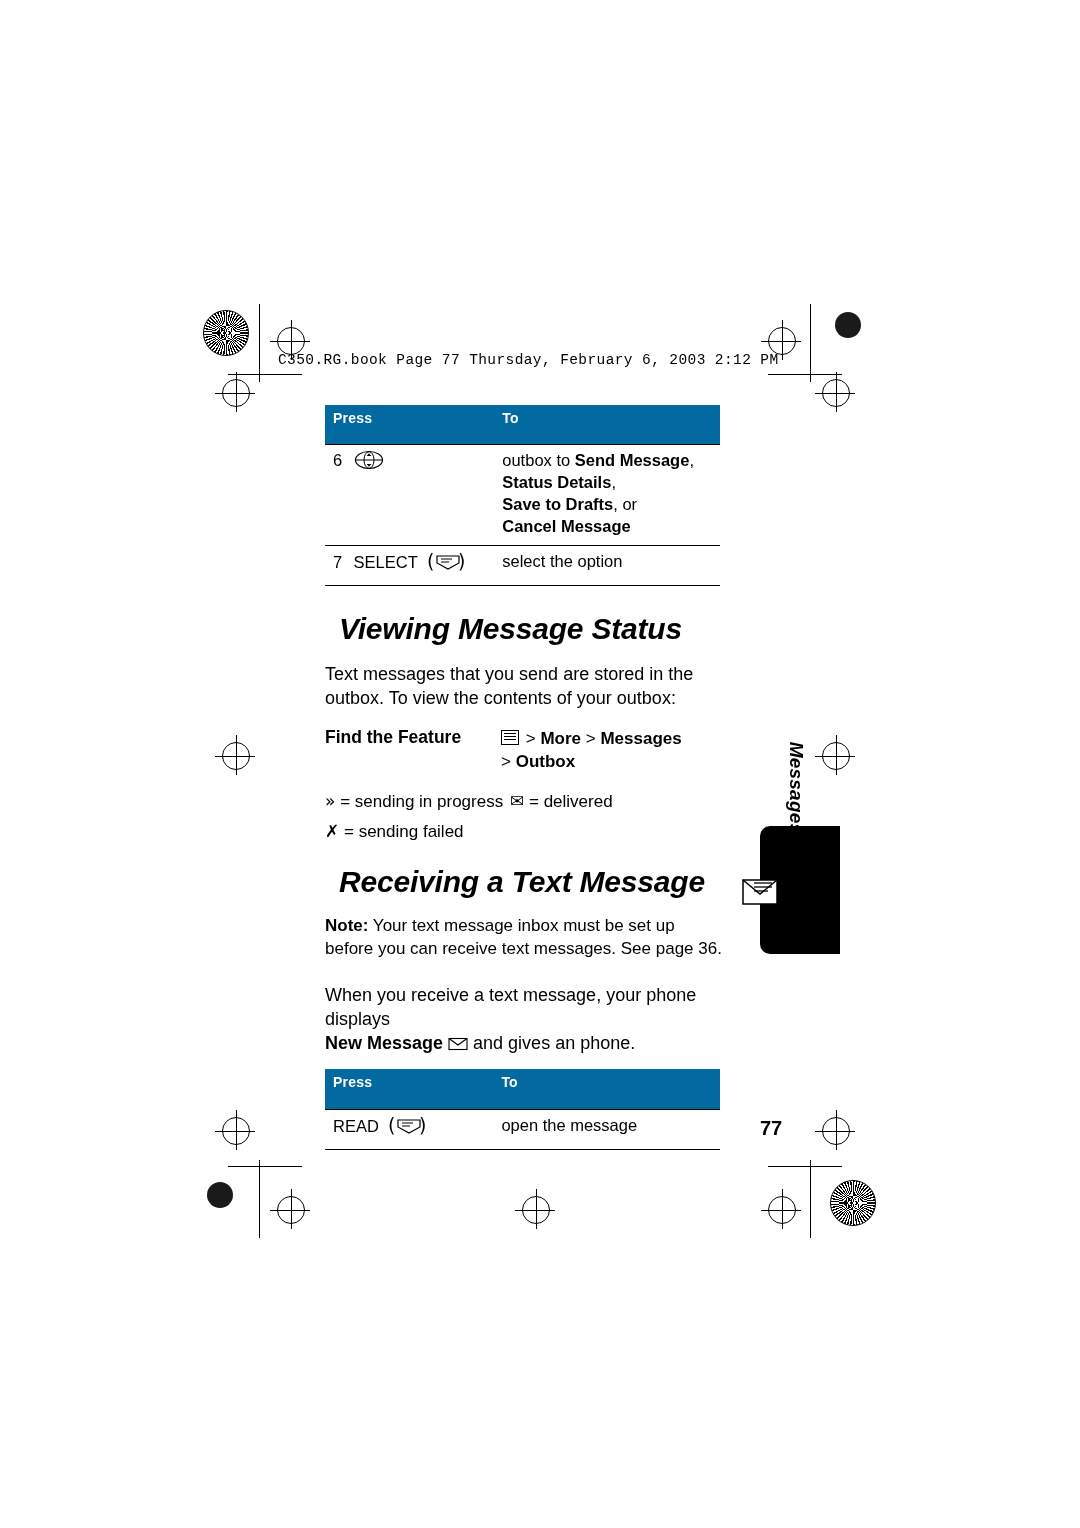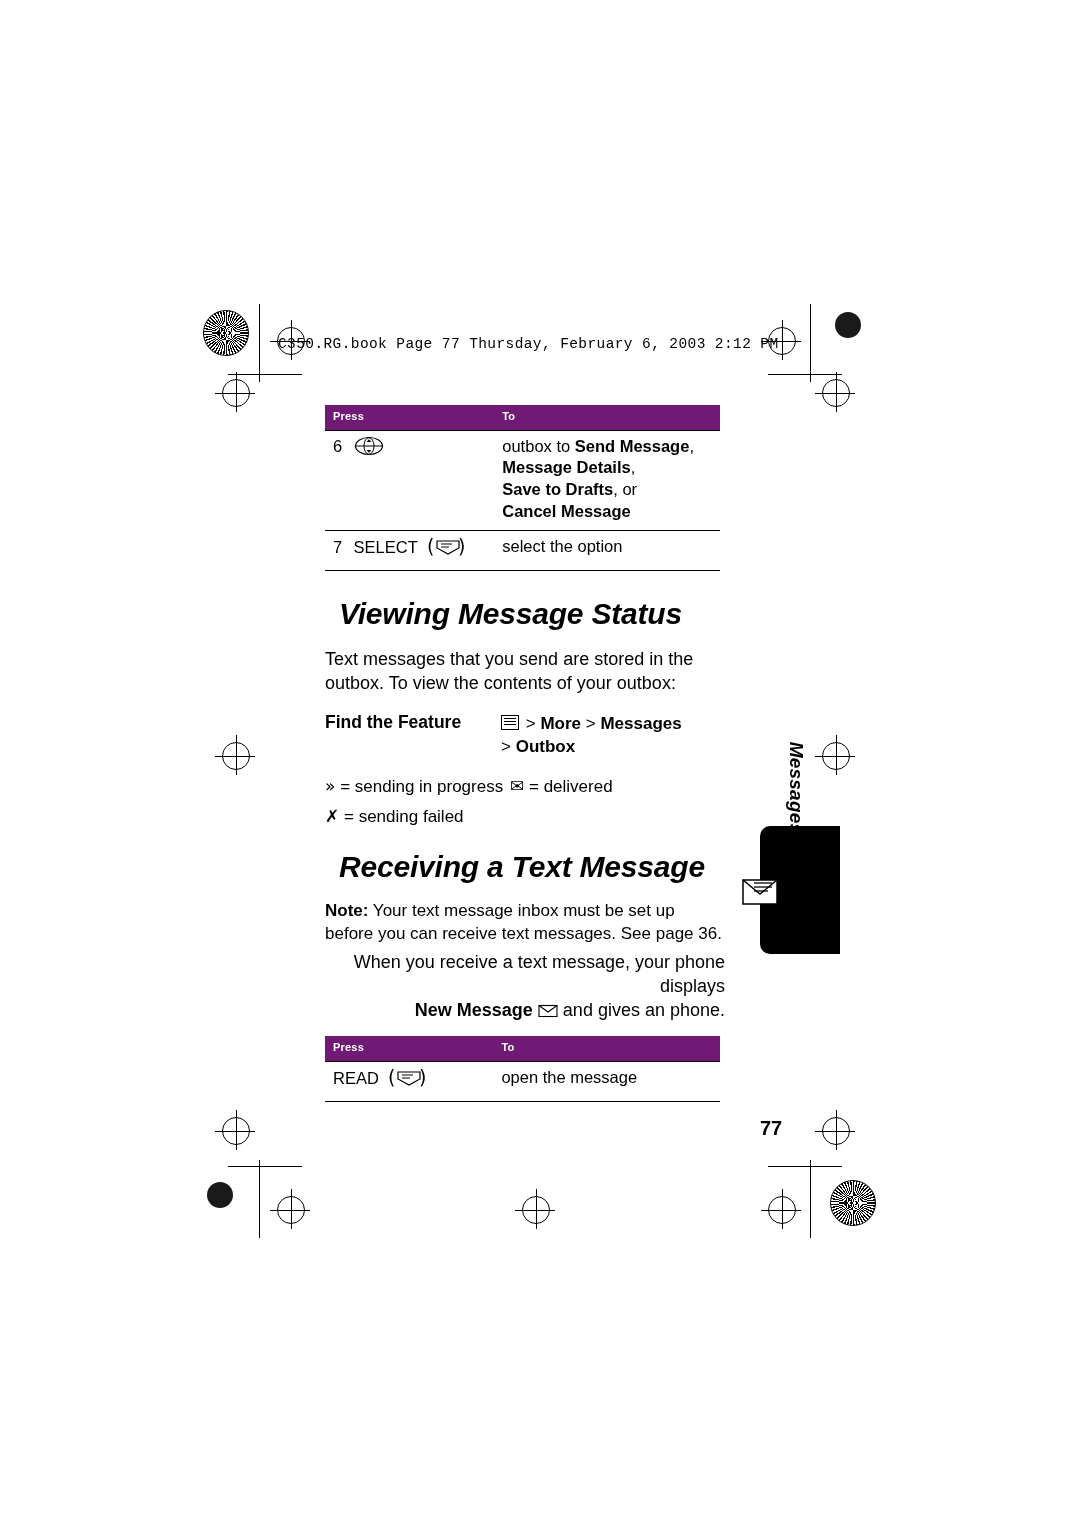--- a/index.html
+++ b/index.html
@@ -69,21 +69,21 @@
   .trim-h {
     position: absolute;
     height: 1px;
     background: #000;
   }
 
   
   .book-header {
     position: absolute;
     left: 278px;
-    top: 336px;
+    top: 352px;
     font-family: "Liberation Mono", monospace;
     font-size: 14.5px;
     letter-spacing: 0.4px;
     color: #000;
     white-space: nowrap;
   }
 
   
   .content {
     position: absolute;
@@ -92,25 +92,25 @@
     width: 400px;
   }
 
   
   .press-table {
     width: 395px;
     border-collapse: collapse;
     margin: 0;
   }
   .press-table .hdr td {
-    background: #701a75;
+    background: #0369a1;
     color: #fff;
     font-weight: bold;
-    font-size: 11px;
-    padding: 4px 8px 6px 8px;
+    font-size: 14px;
+    padding: 4px 8px 17px 8px;
     letter-spacing: 0.2px;
   }
   .press-table td.c1 { width: 166px; }
   .press-table td.c2 { width: 229px; }
   .press-table tbody td {
     border-bottom: 1px solid #000;
     padding: 5px 8px 7px 8px;
     font-size: 16.5px;
     vertical-align: top;
     line-height: 1.32;
@@ -279,21 +279,21 @@
               <ellipse cx="15" cy="10" rx="13.5" ry="8.5" fill="none" stroke="#000" stroke-width="1.2"></ellipse>
               <ellipse cx="15" cy="10" rx="5" ry="8.3" fill="none" stroke="#000" stroke-width="1"></ellipse>
               <line x1="1.5" y1="10" x2="28.5" y2="10" stroke="#000" stroke-width="1"></line>
               <path d="M15 3.2 L12.6 6 L17.4 6 Z" fill="#000"></path>
               <path d="M15 16.8 L12.6 14 L17.4 14 Z" fill="#000"></path>
             </svg>
           </span>
         </td>
         <td class="c2">
           <div><span>outbox to </span><b>Send Message</b><span>,</span></div>
-          <div><b>Message Details</b><span>,</span></div>
+          <div><b>Status Details</b><span>,</span></div>
           <div><b>Save to Drafts</b><span>, or</span></div>
           <div><b>Cancel Message</b></div>
         </td>
       </tr>
       <tr class="thin">
         <td class="c1" style="border-top:1px solid #000;">
           <span class="step-num">7</span>
           <span>SELECT</span>
           <span style="display:inline-block;vertical-align:-5px;margin-left:3px;">
             <svg width="40" height="22" viewBox="0 0 40 22">
@@ -346,21 +346,21 @@
       <span>= sending failed</span>
     </div>
   </div>
 
   <h1 class="sec" style="margin-top:18px;">Receiving a Text Message</h1>
 
   <p class="note-para">
     <b>Note:</b><span> Your text message inbox must be set up before you can receive text messages. See page 36.</span>
   </p>
 
-  <p class="body" style="margin-top:4px;text-align:right;">
+  <p class="body" style="margin-top:22px;">
     <span>When you receive a text message, your phone displays</span><br>
     <b>New Message</b>
     <span style="display:inline-block;vertical-align:-2px;">
       <svg width="20" height="14" viewBox="0 0 20 14">
         <rect x="1" y="1.5" width="18" height="11" fill="none" stroke="#000" stroke-width="1.1"></rect>
         <path d="M1 1.5 L10 8 L19 1.5" fill="none" stroke="#000" stroke-width="1.1"></path>
       </svg>
     </span><span> and gives an phone.</span>
   </p>
 

